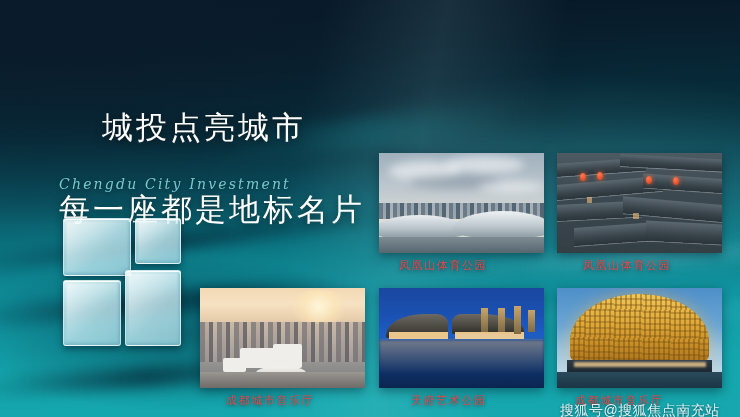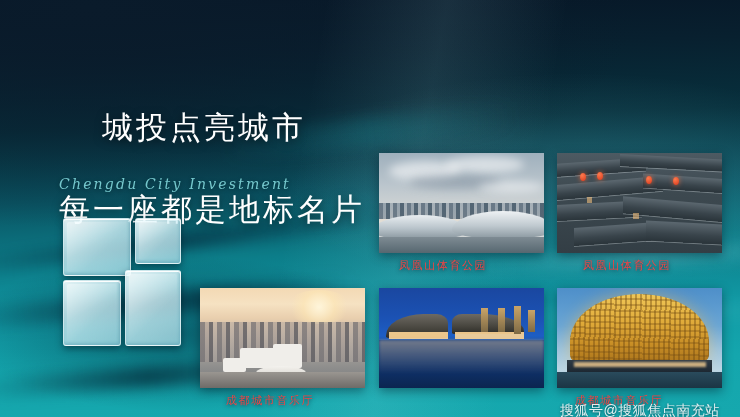--- a/index.html
+++ b/index.html
@@ -285,20 +285,21 @@
     <div class="wing wr"></div>
     <div class="lit g1"></div>
     <div class="lit g2"></div>
     <div class="tw tw1"></div>
     <div class="tw tw2"></div>
     <div class="tw tw3"></div>
     <div class="tw tw4"></div>
     <div class="water"></div>
     <div class="refl"></div>
   </div>
+  <div class="cap" style="left:411px;top:393px;">天府艺术公园</div>
 
   <div class="shot" id="shot-dome">
     <div class="sky"></div>
     <div class="obj"></div>
     <div class="base"></div>
     <div class="glow"></div>
     <div class="water"></div>
   </div>
   <div class="cap" style="left:575px;top:393px;">成都城市音乐厅</div>
 

